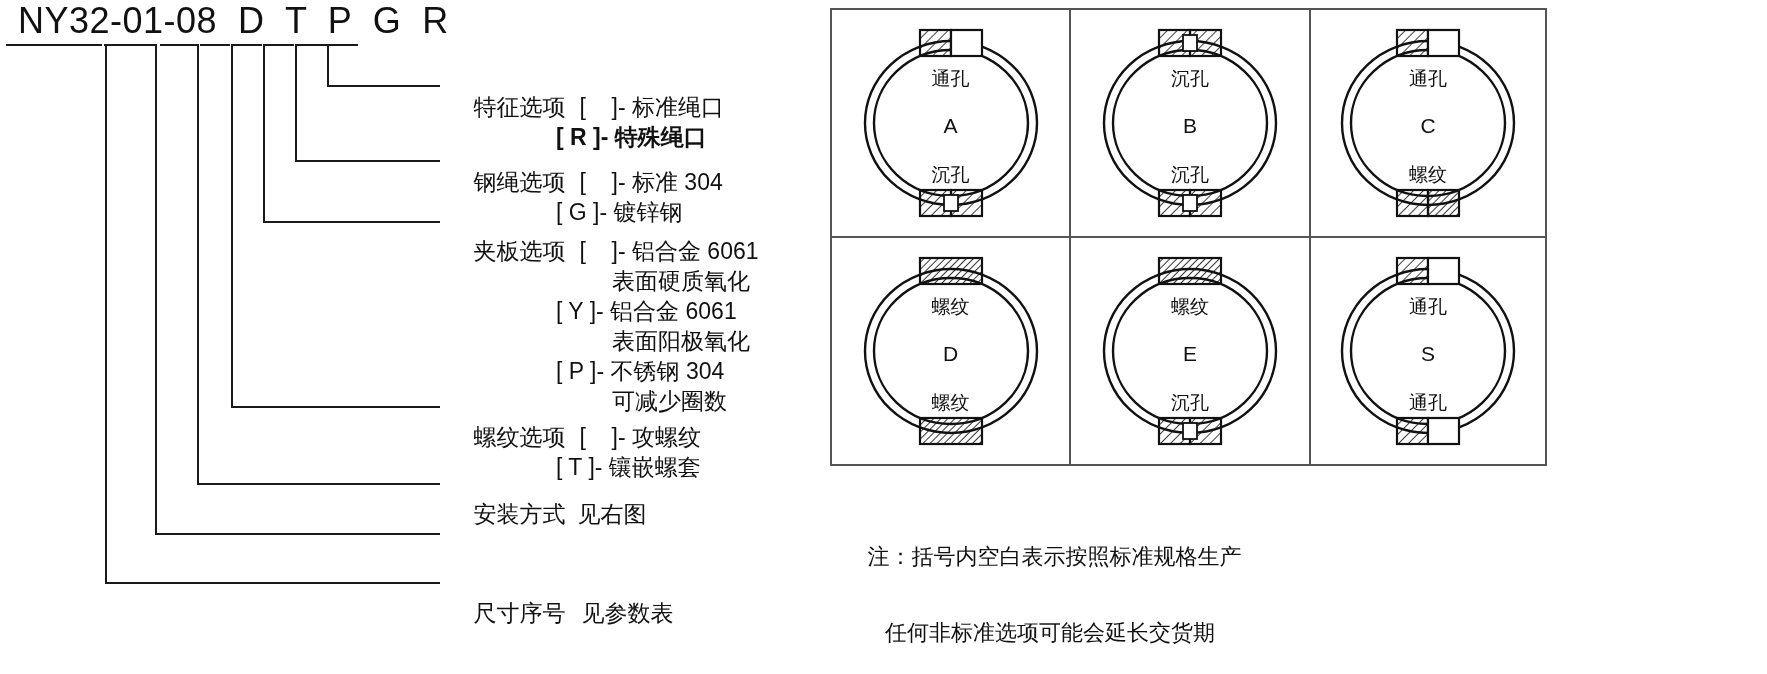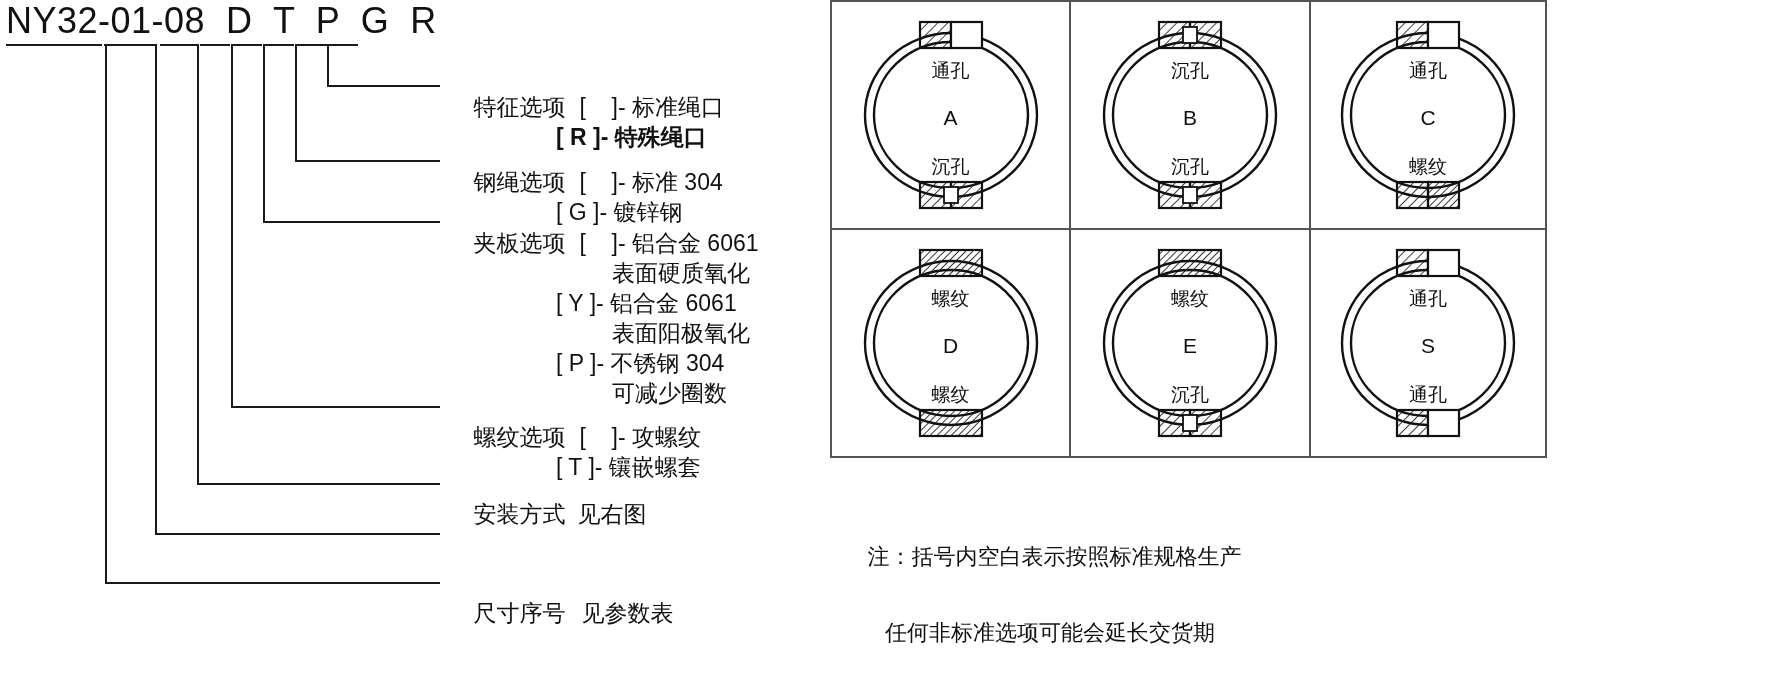--- a/index.html
+++ b/index.html
@@ -1,33 +1,33 @@
 <!DOCTYPE html>
 <html><head>
 <meta charset="utf-8">
 <style>
   html,body{margin:0;padding:0;background:#fff;}
   body{width:1767px;height:674px;position:relative;
        font-family:"Liberation Sans","DejaVu Sans",sans-serif;color:#1a1a1a;}
   .root{position:absolute;inset:0;}
 
   
-  .pn{position:absolute;left:6px;top:0px;font-size:36px;letter-spacing:0.5px;
+  .pn{position:absolute;left:18px;top:0px;font-size:36px;letter-spacing:0.5px;
       white-space:pre;color:#111;}
 
   .line{position:absolute;background:#1a1a1a;}
   .h{height:2px;}
   .v{width:2px;}
 
   
   .lbl{position:absolute;font-size:23px;line-height:30px;white-space:pre;color:#111;}
   .cont{display:block;}
 
   
-  .grid{position:absolute;left:830px;top:0;width:717px;height:458px;
+  .grid{position:absolute;left:830px;top:8px;width:717px;height:458px;
         border:2px solid #555;box-sizing:border-box;}
   .cell{position:absolute;box-sizing:border-box;}
   .cell.b1{left:0;top:0;width:239px;height:228px;border-right:2px solid #555;border-bottom:2px solid #555;}
   .cell.b2{left:239px;top:0;width:240px;height:228px;border-right:2px solid #555;border-bottom:2px solid #555;}
   .cell.b3{left:479px;top:0;width:234px;height:228px;border-bottom:2px solid #555;}
   .cell.b4{left:0;top:228px;width:239px;height:226px;border-right:2px solid #555;}
   .cell.b5{left:239px;top:228px;width:240px;height:226px;border-right:2px solid #555;}
   .cell.b6{left:479px;top:228px;width:234px;height:226px;}
 
   .ringwrap{position:absolute;left:50%;top:50%;transform:translate(-50%,-50%);
@@ -80,21 +80,21 @@
   <div class="h line" style="left:105px;top:582px;width:335px;"></div>
 
   <div class="lbl" style="left:448px;top:62px;">
     <span>特征选项</span><span style="padding-left:14px;margin-top:48px;">[    ]- 标准绳口</span><span class="cont" style="padding-left:108px;font-weight:bold;">[ R ]- 特殊绳口</span>
   </div>
 
   <div class="lbl" style="left:448px;top:137px;">
     <span>钢绳选项</span><span style="padding-left:14px;margin-top:37px;">[    ]- 标准 304</span><span class="cont" style="padding-left:108px;">[ G ]- 镀锌钢</span>
   </div>
 
-  <div class="lbl" style="left:448px;top:198px;">
+  <div class="lbl" style="left:448px;top:206px;">
     <span>夹板选项</span><span style="padding-left:14px;">[    ]- 铝合金 6061</span><span class="cont" style="padding-left:164px;">表面硬质氧化</span><span class="cont" style="padding-left:108px;">[ Y ]- 铝合金 6061</span><span class="cont" style="padding-left:164px;">表面阳极氧化</span><span class="cont" style="padding-left:108px;">[ P ]- 不锈钢 304</span><span class="cont" style="padding-left:164px;">可减少圈数</span>
   </div>
 
   <div class="lbl" style="left:448px;top:392px;">
     <span>螺纹选项</span><span style="padding-left:14px;">[    ]- 攻螺纹</span><span class="cont" style="padding-left:108px;">[ T ]- 镶嵌螺套</span>
   </div>
 
   <div class="lbl" style="left:448px;top:469px;">
     <span>安装方式</span><span style="padding-left:12px;">见右图</span>
   </div>

